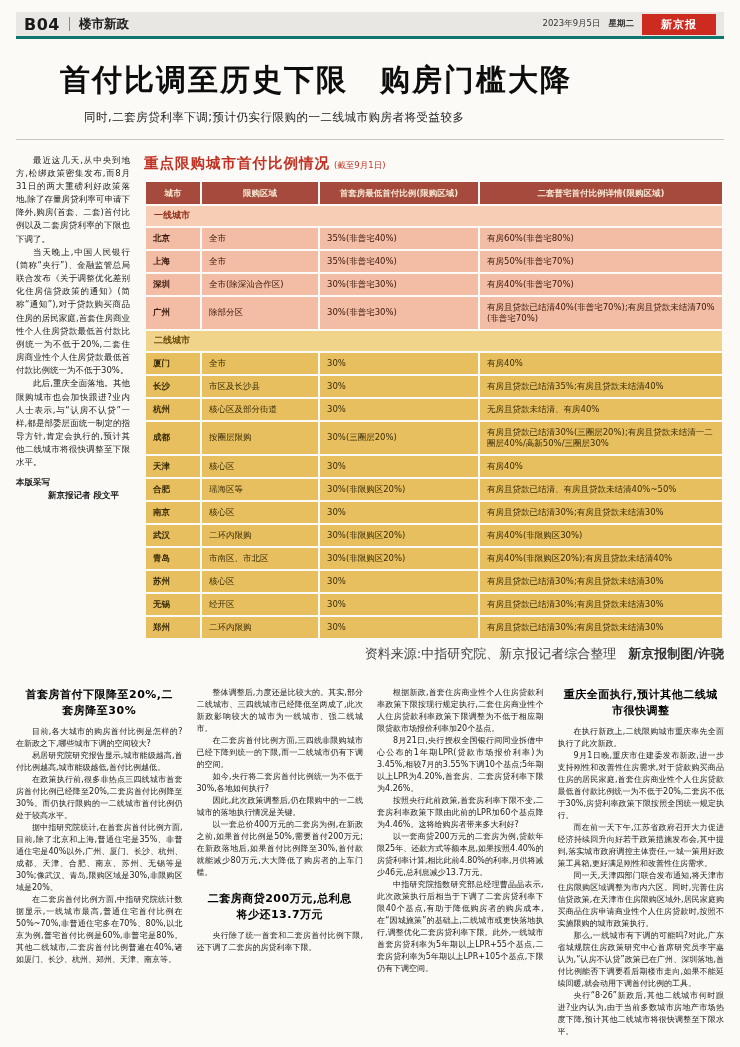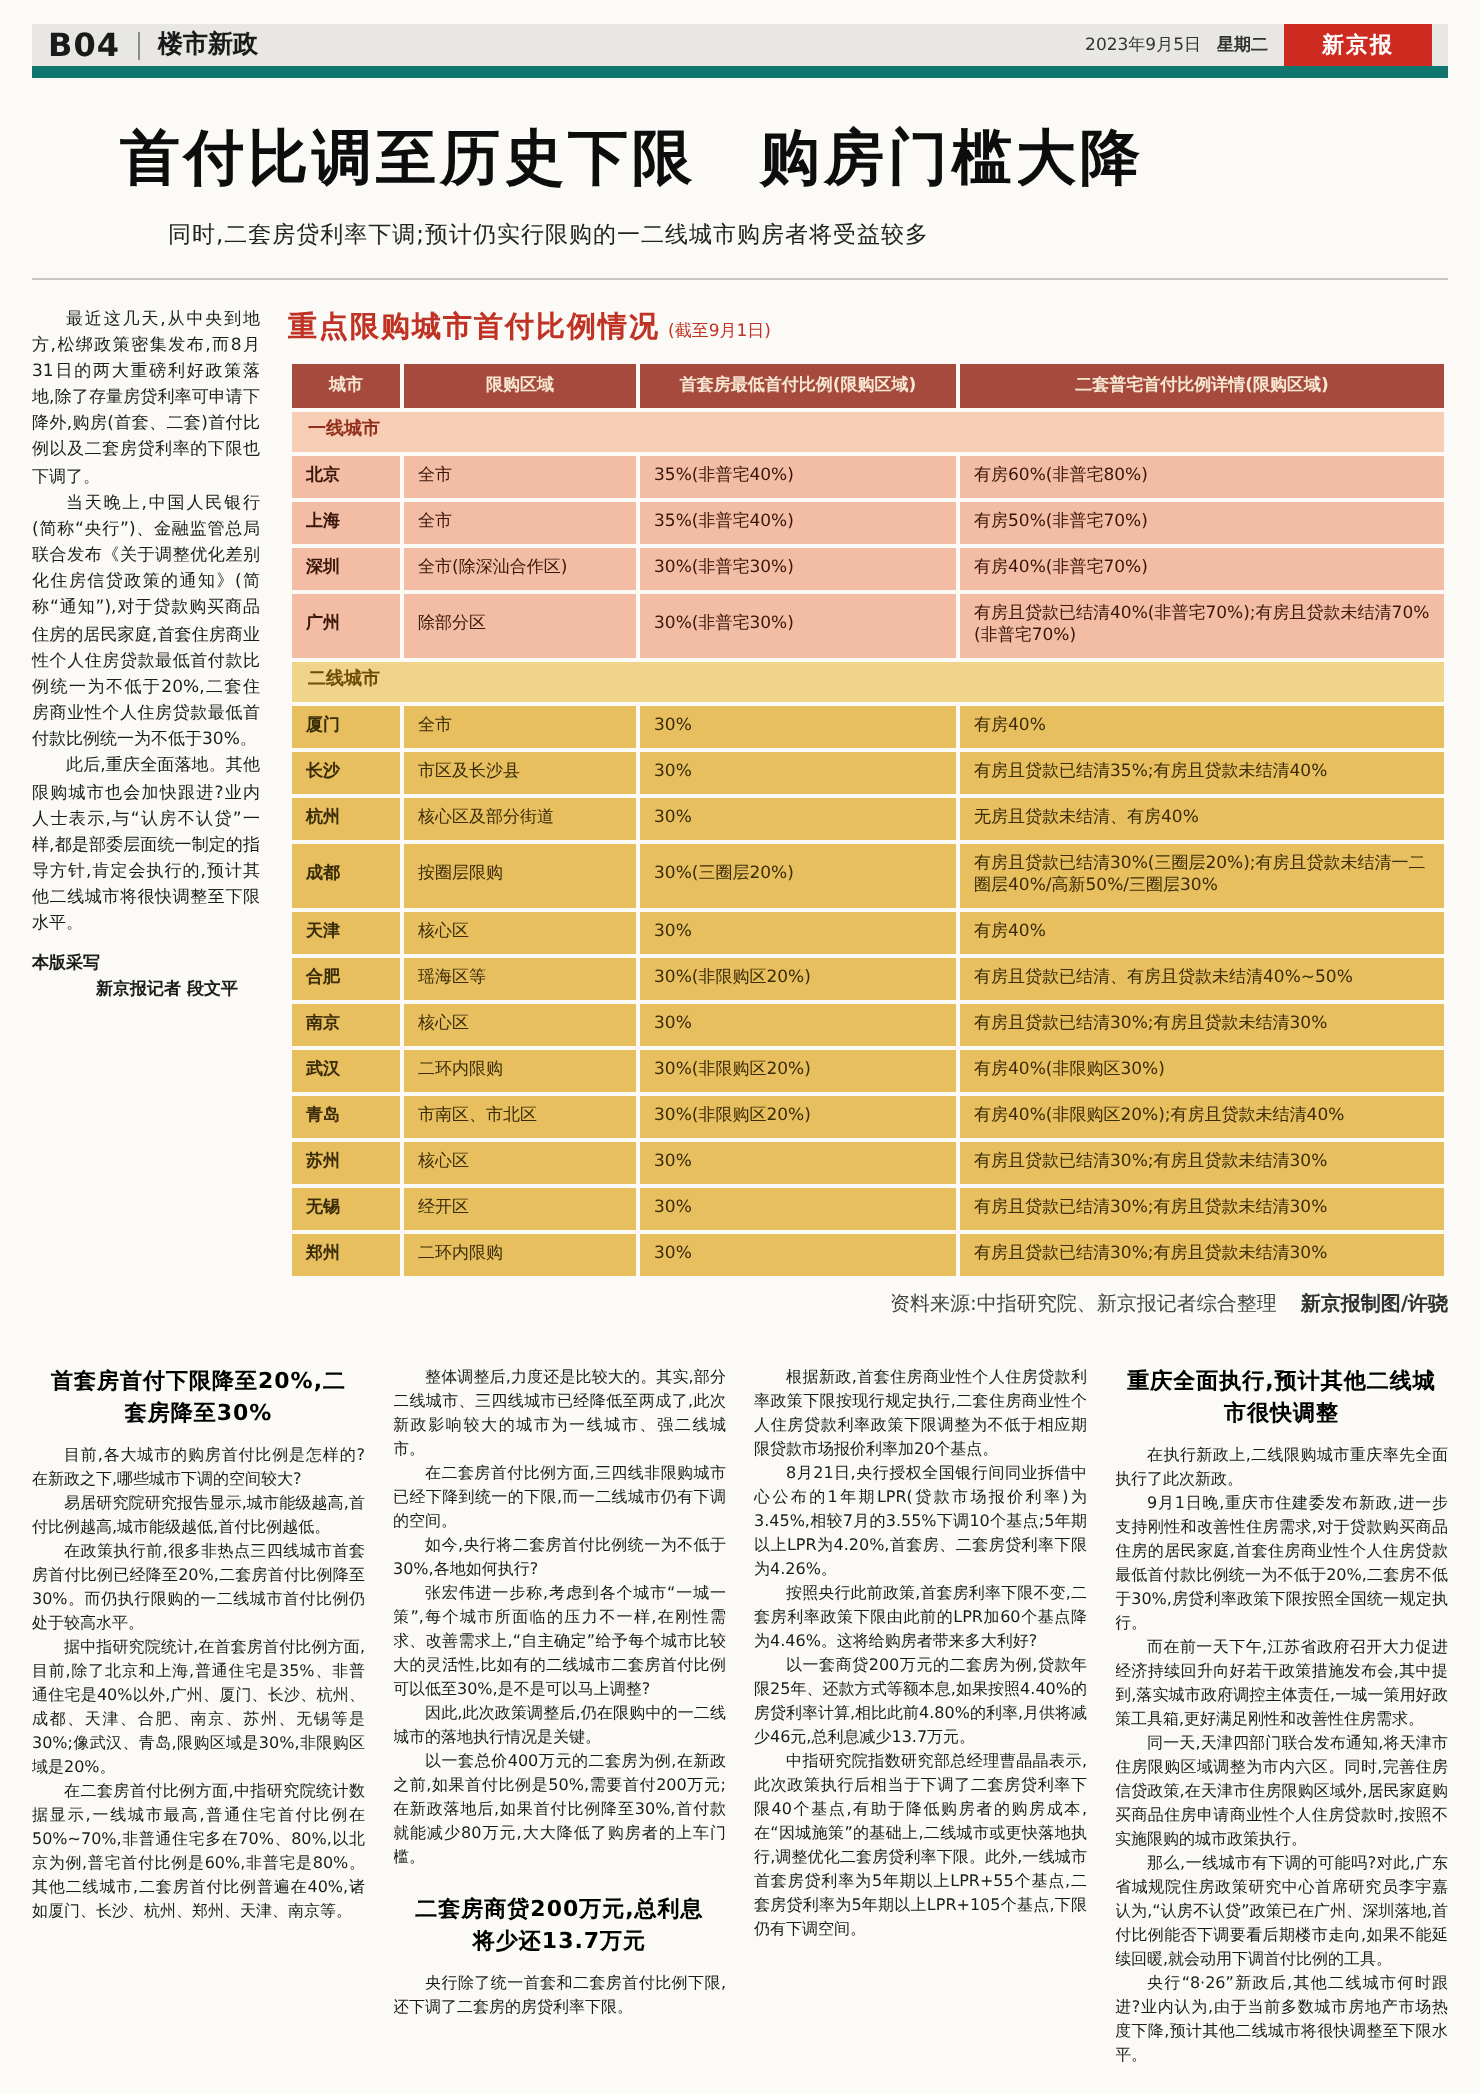--- a/index.html
+++ b/index.html
@@ -5,21 +5,21 @@
   * { box-sizing: border-box; margin: 0; padding: 0; }
   html,body { background:#d8d6d2; }
   body { font-family:"DejaVu Sans","Liberation Sans",sans-serif; }
   .page {
     width:740px; height:1047px; margin:0 auto; background:#fbfaf6;
     overflow:hidden; position:relative; padding:12px 16px 8px;
     color:#1a1a1a;
   }
   
   .masthead {
-    height:27px; background:#e8e7e3; border-bottom:6px solid #0f766e;
+    height:27px; background:#e8e7e3; border-bottom:3px solid #0f766e;
     display:flex; align-items:center; padding:0 8px;
   }
   .pageno { font-size:16px; font-weight:bold; letter-spacing:0.5px; }
   .mast-div { width:1px; height:14px; background:#8a8a86; margin:0 9px; }
   .section-name { font-size:12.5px; font-weight:bold; }
   .mast-right { margin-left:auto; display:flex; align-items:center; gap:8px; }
   .date { font-size:8.5px; color:#333; }
   .weekday { font-size:8.5px; font-weight:bold; color:#333; }
   .paper-badge {
     background:#cd2a20; color:#fff; font-weight:bold; font-size:11px;
@@ -51,21 +51,21 @@
     background:#a54a3c; color:#f6e7d2; font-size:8.5px; font-weight:bold;
     padding:6px 3px; text-align:center; line-height:1.25;
   }
   table.dp td { font-size:8.5px; padding:5px 7px; line-height:1.3; vertical-align:middle; }
   tr.band td { font-weight:bold; font-size:9px; padding:4px 8px; }
   tr.band-t1 td { background:#f7cdb6; color:#93301c; }
   tr.band-t2 td { background:#efd48a; color:#6f4d07; }
   tr.row-t1 td { background:#f3bca4; color:#38160a; }
   tr.row-t2 td { background:#e7bf5e; color:#3a2c08; }
   td.city { font-weight:bold; }
-  .source-row { display:flex; justify-content:flex-end; gap:12px; margin-top:5px; font-size:10px; color:#444; }
+  .source-row { display:flex; justify-content:flex-end; gap:12px; margin-top:5px; font-size:13px; color:#444; }
   .source-credit { font-weight:bold; color:#333; }
   
   .articles { display:flex; gap:14px; margin-top:24px; height:362px; overflow:hidden; }
   .col { flex:1; min-width:0; font-size:8px; line-height:1.5; text-align:justify; color:#1b1b1b; overflow:hidden; }
   .col p { text-indent:2em; }
   .col-heading {
     font-weight:bold; font-size:11px; line-height:1.4; text-align:center;
     color:#000; margin:0 6px 8px; letter-spacing:0.5px;
   }
   .col-subhead {
@@ -247,21 +247,20 @@
       <p>易居研究院研究报告显示,城市能级越高,首付比例越高,城市能级越低,首付比例越低。</p>
       <p>在政策执行前,很多非热点三四线城市首套房首付比例已经降至20%,二套房首付比例降至30%。而仍执行限购的一二线城市首付比例仍处于较高水平。</p>
       <p>据中指研究院统计,在首套房首付比例方面,目前,除了北京和上海,普通住宅是35%、非普通住宅是40%以外,广州、厦门、长沙、杭州、成都、天津、合肥、南京、苏州、无锡等是30%;像武汉、青岛,限购区域是30%,非限购区域是20%。</p>
       <p>在二套房首付比例方面,中指研究院统计数据显示,一线城市最高,普通住宅首付比例在50%~70%,非普通住宅多在70%、80%,以北京为例,普宅首付比例是60%,非普宅是80%。其他二线城市,二套房首付比例普遍在40%,诸如厦门、长沙、杭州、郑州、天津、南京等。</p>
     </div>
 
     <div class="col">
       <p>整体调整后,力度还是比较大的。其实,部分二线城市、三四线城市已经降低至两成了,此次新政影响较大的城市为一线城市、强二线城市。</p>
       <p>在二套房首付比例方面,三四线非限购城市已经下降到统一的下限,而一二线城市仍有下调的空间。</p>
       <p>如今,央行将二套房首付比例统一为不低于30%,各地如何执行?</p>
-      <p>张宏伟进一步称,考虑到各个城市“一城一策”,每个城市所面临的压力不一样,在刚性需求、改善需求上,“自主确定”给予每个城市比较大的灵活性,比如有的二线城市二套房首付比例可以低至30%,是不是可以马上调整?</p>
       <p>因此,此次政策调整后,仍在限购中的一二线城市的落地执行情况是关键。</p>
       <p>以一套总价400万元的二套房为例,在新政之前,如果首付比例是50%,需要首付200万元;在新政落地后,如果首付比例降至30%,首付款就能减少80万元,大大降低了购房者的上车门槛。</p>
       <div class="col-subhead">二套房商贷200万元,总利息将少还13.7万元</div>
       <p>央行除了统一首套和二套房首付比例下限,还下调了二套房的房贷利率下限。</p>
     </div>
 
     <div class="col">
       <p>根据新政,首套住房商业性个人住房贷款利率政策下限按现行规定执行,二套住房商业性个人住房贷款利率政策下限调整为不低于相应期限贷款市场报价利率加20个基点。</p>
       <p>8月21日,央行授权全国银行间同业拆借中心公布的1年期LPR(贷款市场报价利率)为3.45%,相较7月的3.55%下调10个基点;5年期以上LPR为4.20%,首套房、二套房贷利率下限为4.26%。</p>
       <p>按照央行此前政策,首套房利率下限不变,二套房利率政策下限由此前的LPR加60个基点降为4.46%。这将给购房者带来多大利好?</p>

